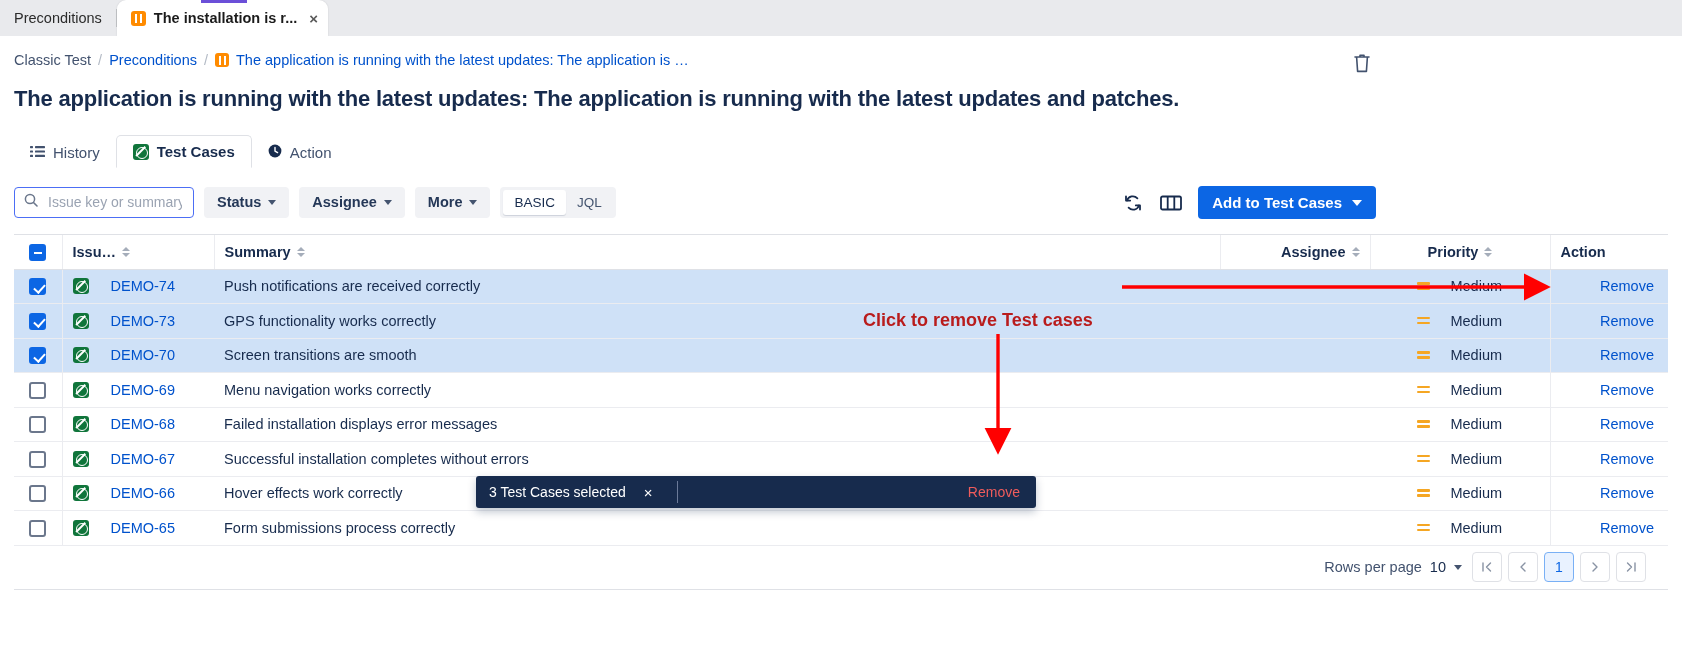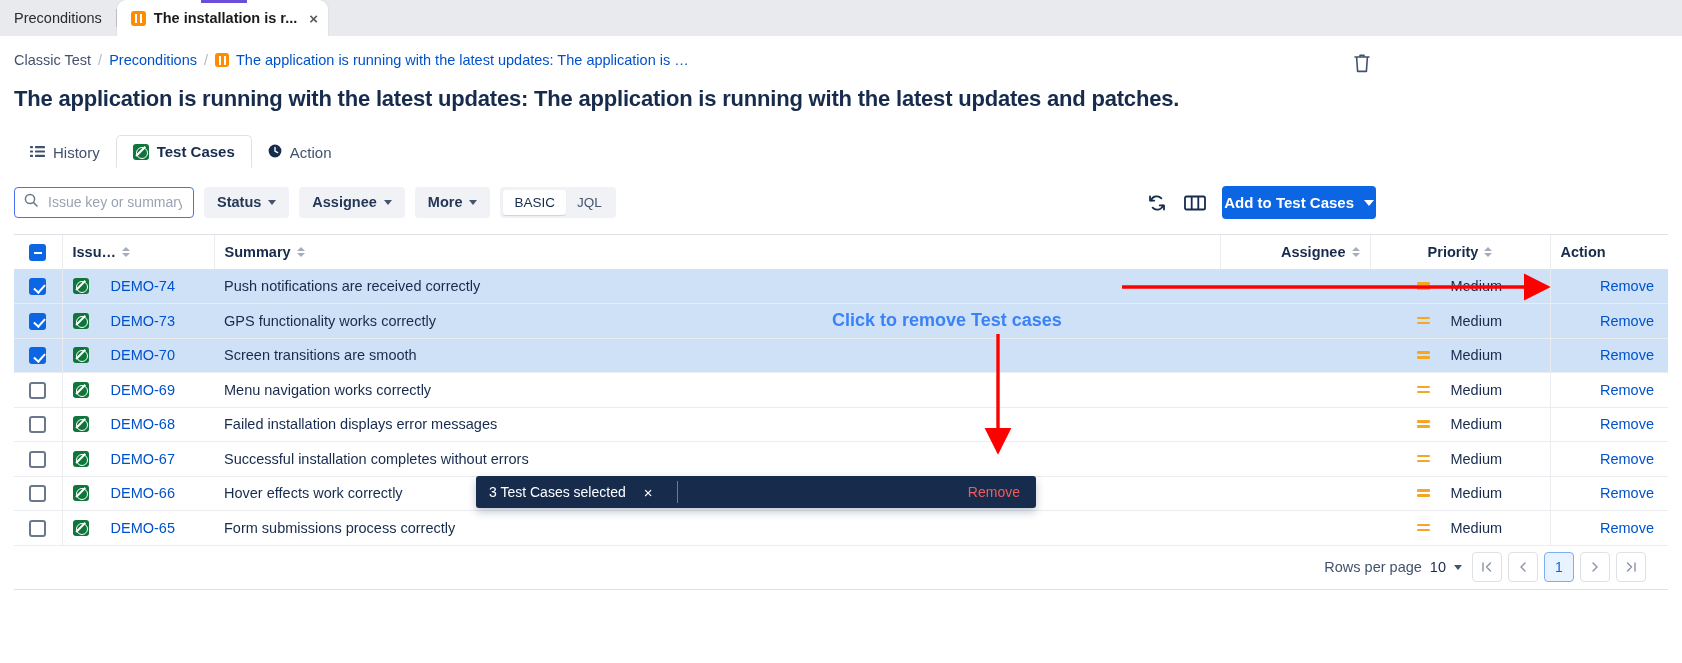--- a/index.html
+++ b/index.html
@@ -106,21 +106,21 @@
   .chev { width:0;height:0;border-left:4.5px solid transparent;border-right:4.5px solid transparent;border-top:5px solid #44546f; }
   .seg {
     display:flex; align-items:center; background:#f1f2f5; border-radius:4px; height:31px; padding:3px;
   }
   .seg-item { padding:0 11px; height:25px; display:flex;align-items:center; font-size:13.5px; color:#44546f; border-radius:3px; cursor:pointer;}
   .seg-item.on { background:#fff; color:#172b4d; font-weight:normal; box-shadow:0 1px 1px rgba(9,30,66,0.15); }
 
   .toolbar-right { position:absolute; right:16px; top:0; display:flex; align-items:center; gap:16px; }
   .icon-btn { width:22px; height:22px; cursor:pointer; display:flex;align-items:center;justify-content:center;}
   .primary-btn {
-    display:flex; align-items:center; gap:10px; height:33px; padding:0 2px;
+    display:flex; align-items:center; gap:10px; height:33px; padding:0 14px;
     background:#0c66e4; color:#fff; font-size:15px; font-weight:bold;
     border:none; border-radius:4px; cursor:pointer;
     font-family:"Liberation Sans", sans-serif;
   }
   .chev-w { width:0;height:0;border-left:5px solid transparent;border-right:5px solid transparent;border-top:6px solid #fff; }
 
   
   .table-wrap { margin:16px 0 0 14px; width:1654px; border-top:1px solid #dfe1e6; position:relative; }
   table { border-collapse:collapse; width:1654px; table-layout:fixed; }
   thead th {
@@ -212,21 +212,21 @@
     background:#172b4d; border-radius:3px; display:flex; align-items:center;
     box-shadow:0 4px 8px rgba(9,30,66,0.25); z-index:40;
   }
   .selpill .lbl { color:#fff; font-size:14px; padding-left:13px; }
   .selpill .x { color:#fff; font-size:15px; margin-left:18px; cursor:pointer; line-height:1;}
   .selpill .divider { width:1px; height:22px; background:#6b7a99; margin-left:25px; }
   .selpill .rm { margin-left:auto; color:#ef5c5c; font-size:14px; padding-right:16px; cursor:pointer; }
 
   
   .anno-text {
-    position:absolute; left:832px; top:274px; color:#3b82f6;
+    position:absolute; left:863px; top:274px; color:#b91c1c;
     font-size:18px; font-weight:bold; z-index:50; white-space:nowrap;
   }
   .anno-svg { position:absolute; left:0; top:0; width:1682px; height:627px; pointer-events:none; z-index:45; }
 </style>
 </head>
 <body>
 
 <div class="page">
 
   <div class="tabstrip">

